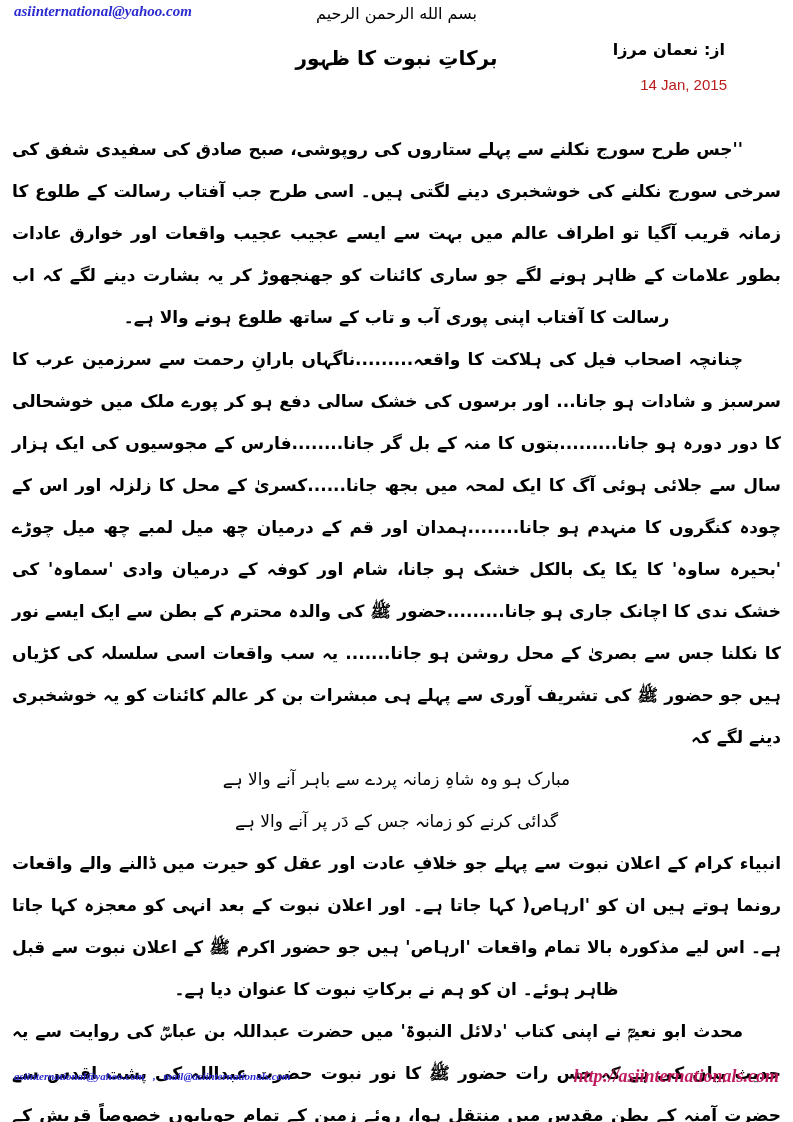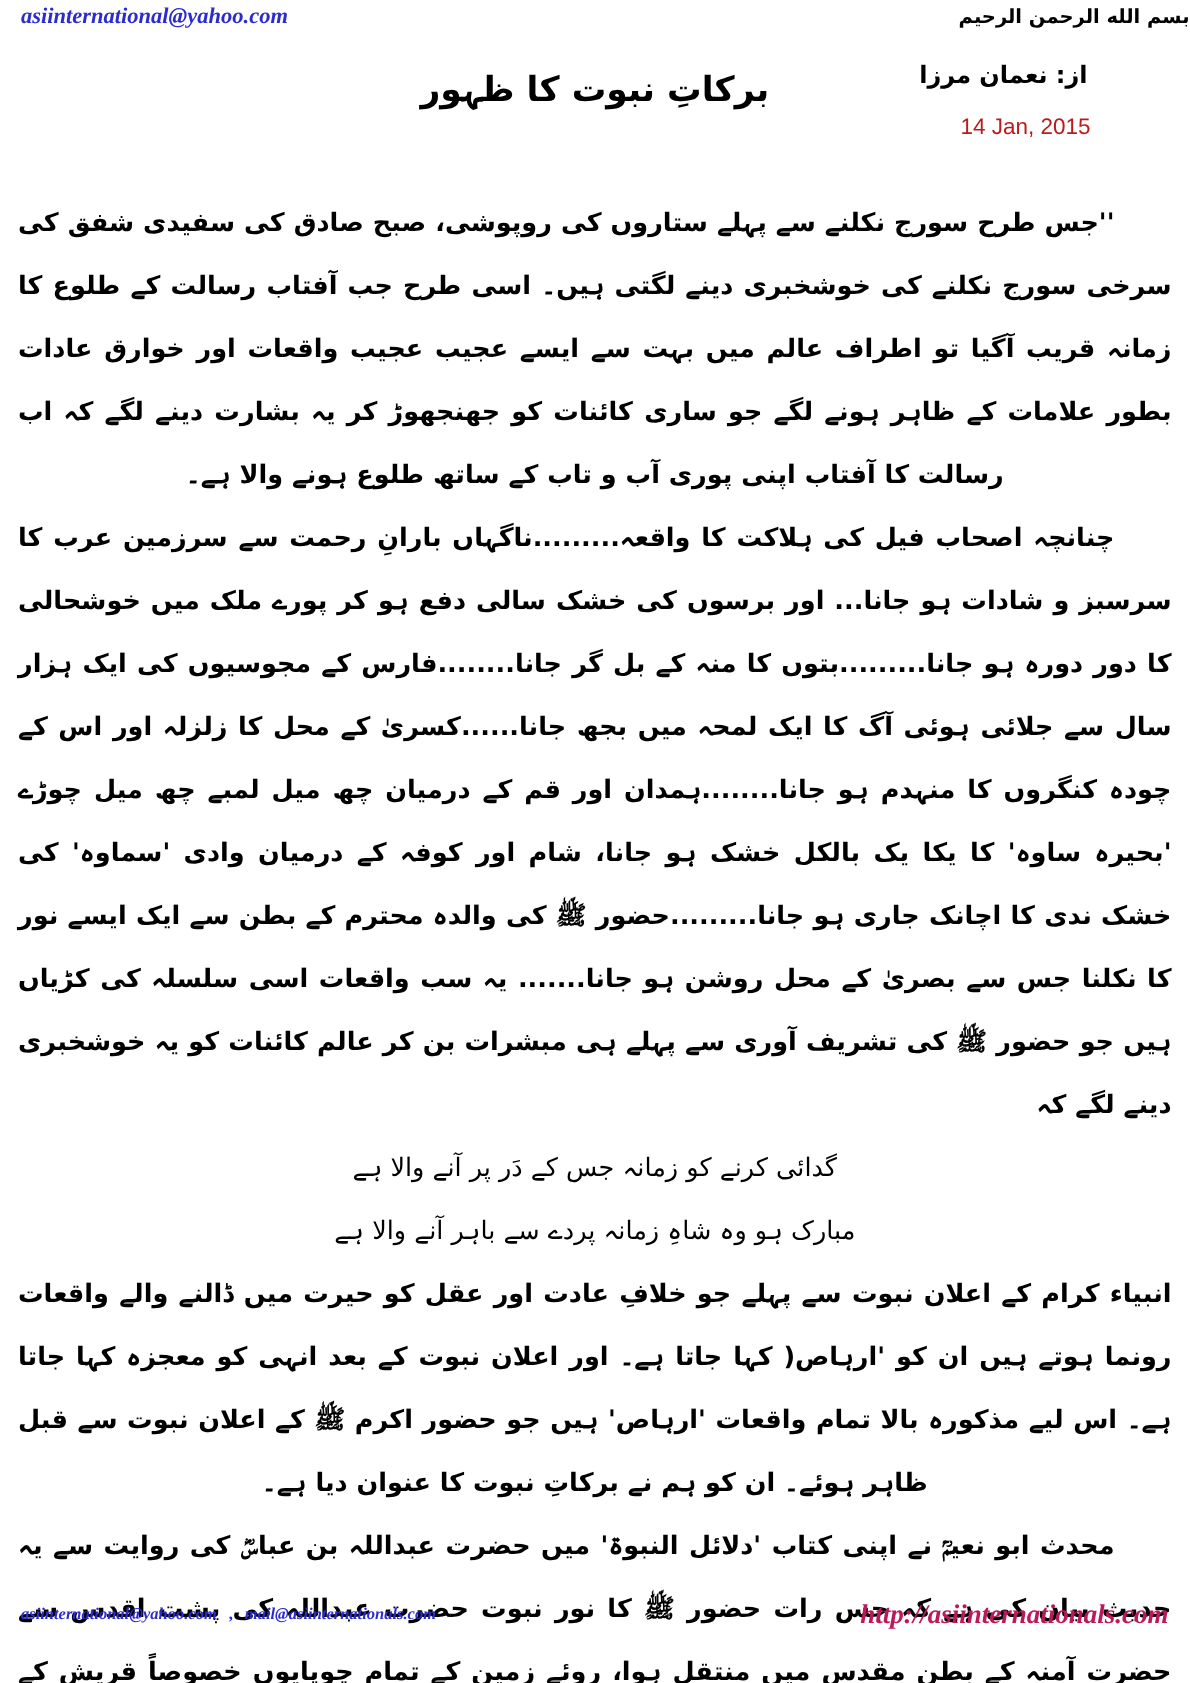--- a/index.html
+++ b/index.html
@@ -15,33 +15,33 @@
   
   .email-top {
     position:absolute; left:14px; top:3px;
     font-family:"Liberation Serif", serif;
     font-style:italic; font-weight:bold;
     font-size:15px; color:#2b2bd0;
     white-space:nowrap;
   }
   .bismillah {
     position:absolute; top:4px; left:0; right:0;
-    direction:rtl;
-    font-size:13px; font-weight:bold;
+    text-align:center; direction:rtl;
+    font-size:16px; font-weight:normal;
   }
   .author {
     position:absolute; right:68px; top:40px;
     direction:rtl; font-size:16px; font-weight:bold;
     white-space:nowrap;
     text-align:center;
   }
   .doc-title {
     position:absolute; top:46px; left:0; right:0;
     text-align:center; direction:rtl;
-    font-size:23px; font-weight:bold;
+    font-size:20px; font-weight:bold;
   }
   .doc-date {
     position:absolute; right:66px; top:76px;
     font-family:"Liberation Sans", sans-serif;
     font-size:15px; color:#b91c1c;
   }
   
   .body-text {
     position:absolute; top:128px; left:12px; right:12px;
     direction:rtl;
@@ -85,22 +85,22 @@
   <div class="doc-title">برکاتِ نبوت کا ظہور</div>
 
   <div class="doc-date">14 Jan, 2015</div>
 
   <div class="body-text">
     <p class="para indent tal-center">''جس طرح سورج نکلنے سے پہلے ستاروں کی روپوشی، صبح صادق کی سفیدی شفق کی سرخی سورج نکلنے کی خوشخبری دینے لگتی ہیں۔ اسی طرح جب آفتاب رسالت کے طلوع کا زمانہ قریب آگیا تو اطراف عالم میں بہت سے ایسے عجیب عجیب واقعات اور خوارق عادات بطور علامات کے ظاہر ہونے لگے جو ساری کائنات کو جھنجھوڑ کر یہ بشارت دینے لگے کہ اب رسالت کا آفتاب اپنی پوری آب و تاب کے ساتھ طلوع ہونے والا ہے۔</p>
 
     <p class="para indent">چنانچہ اصحاب فیل کی ہلاکت کا واقعہ.........ناگہاں بارانِ رحمت سے سرزمین عرب کا سرسبز و شادات ہو جانا... اور برسوں کی خشک سالی دفع ہو کر پورے ملک میں خوشحالی کا دور دورہ ہو جانا.........بتوں کا منہ کے بل گر جانا........فارس کے مجوسیوں کی ایک ہزار سال سے جلائی ہوئی آگ کا ایک لمحہ میں بجھ جانا......کسریٰ کے محل کا زلزلہ اور اس کے چودہ کنگروں کا منہدم ہو جانا........ہمدان اور قم کے درمیان چھ میل لمبے چھ میل چوڑے 'بحیرہ ساوہ' کا یکا یک بالکل خشک ہو جانا، شام اور کوفہ کے درمیان وادی 'سماوہ' کی خشک ندی کا اچانک جاری ہو جانا.........حضور ﷺ کی والدہ محترم کے بطن سے ایک ایسے نور کا نکلنا جس سے بصریٰ کے محل روشن ہو جانا....... یہ سب واقعات اسی سلسلہ کی کڑیاں ہیں جو حضور ﷺ کی تشریف آوری سے پہلے ہی مبشرات بن کر عالم کائنات کو یہ خوشخبری دینے لگے کہ</p>
 
     <div class="poem">
+      <div class="poem-line">مبارک ہو وہ شاہِ زمانہ پردے سے باہر آنے والا ہے</div>
       <div class="poem-line">گدائی کرنے کو زمانہ جس کے دَر پر آنے والا ہے</div>
-      <div class="poem-line">مبارک ہو وہ شاہِ زمانہ پردے سے باہر آنے والا ہے</div>
     </div>
 
     <p class="para tal-center">انبیاء کرام کے اعلان نبوت سے پہلے جو خلافِ عادت اور عقل کو حیرت میں ڈالنے والے واقعات رونما ہوتے ہیں ان کو 'ارہاص( کہا جاتا ہے۔  اور اعلان نبوت کے بعد انہی کو معجزہ کہا جاتا ہے۔ اس لیے مذکورہ بالا تمام واقعات 'ارہاص' ہیں جو حضور اکرم ﷺ کے اعلان نبوت سے قبل ظاہر ہوئے۔ ان کو ہم نے برکاتِ نبوت کا عنوان دیا ہے۔</p>
 
     <p class="para indent tal-center">محدث ابو نعیمؒ نے اپنی کتاب 'دلائل النبوۃ' میں حضرت عبداللہ بن عباسؓ کی روایت سے یہ حدیث بیان کی ہے کہ جس رات حضور ﷺ کا نور نبوت حضرت عبداللہ کی پشت اقدس سے حضرت آمنہ کے بطن مقدس میں منتقل ہوا، روئے زمین کے تمام چوپایوں خصوصاً قریش کے جانوروں کو اللہ تعالیٰ نے گویائی عطاء فرمائی اور اُنہوں نے فصیح اور صاف زبان میں اعلان کیا کہ آج اللہ کا وہ مقدس رسول مادر شکم میں جلوہ گر ہو گیا جس کے سر پر تمام دُنیا کی امامت کا تاج ہے اور جو سارے عالم کو روشن کرنے والا چراغ ہے۔   مشرق کے جانوروں نے مغرب کے جانوروں کو بشارت دی اور اسی طرح سمندروں اور دریاؤں کے جانوروں نے ایک دوسرے کو یہ خوشخبری سنائی کہ حضرت ابوالقاسم کی ولادت کا زمانہ آگیا ہے۔ (زرقانی علی المواہب، جلد اول، صفحہ 108)</p>
   </div>
 
   <div class="footer-emails">
     <span class="linklike">asiinternational@yahoo.com</span><span class="sep">,</span><span class="linklike">mail@asiinternationals.com</span>
   </div>

